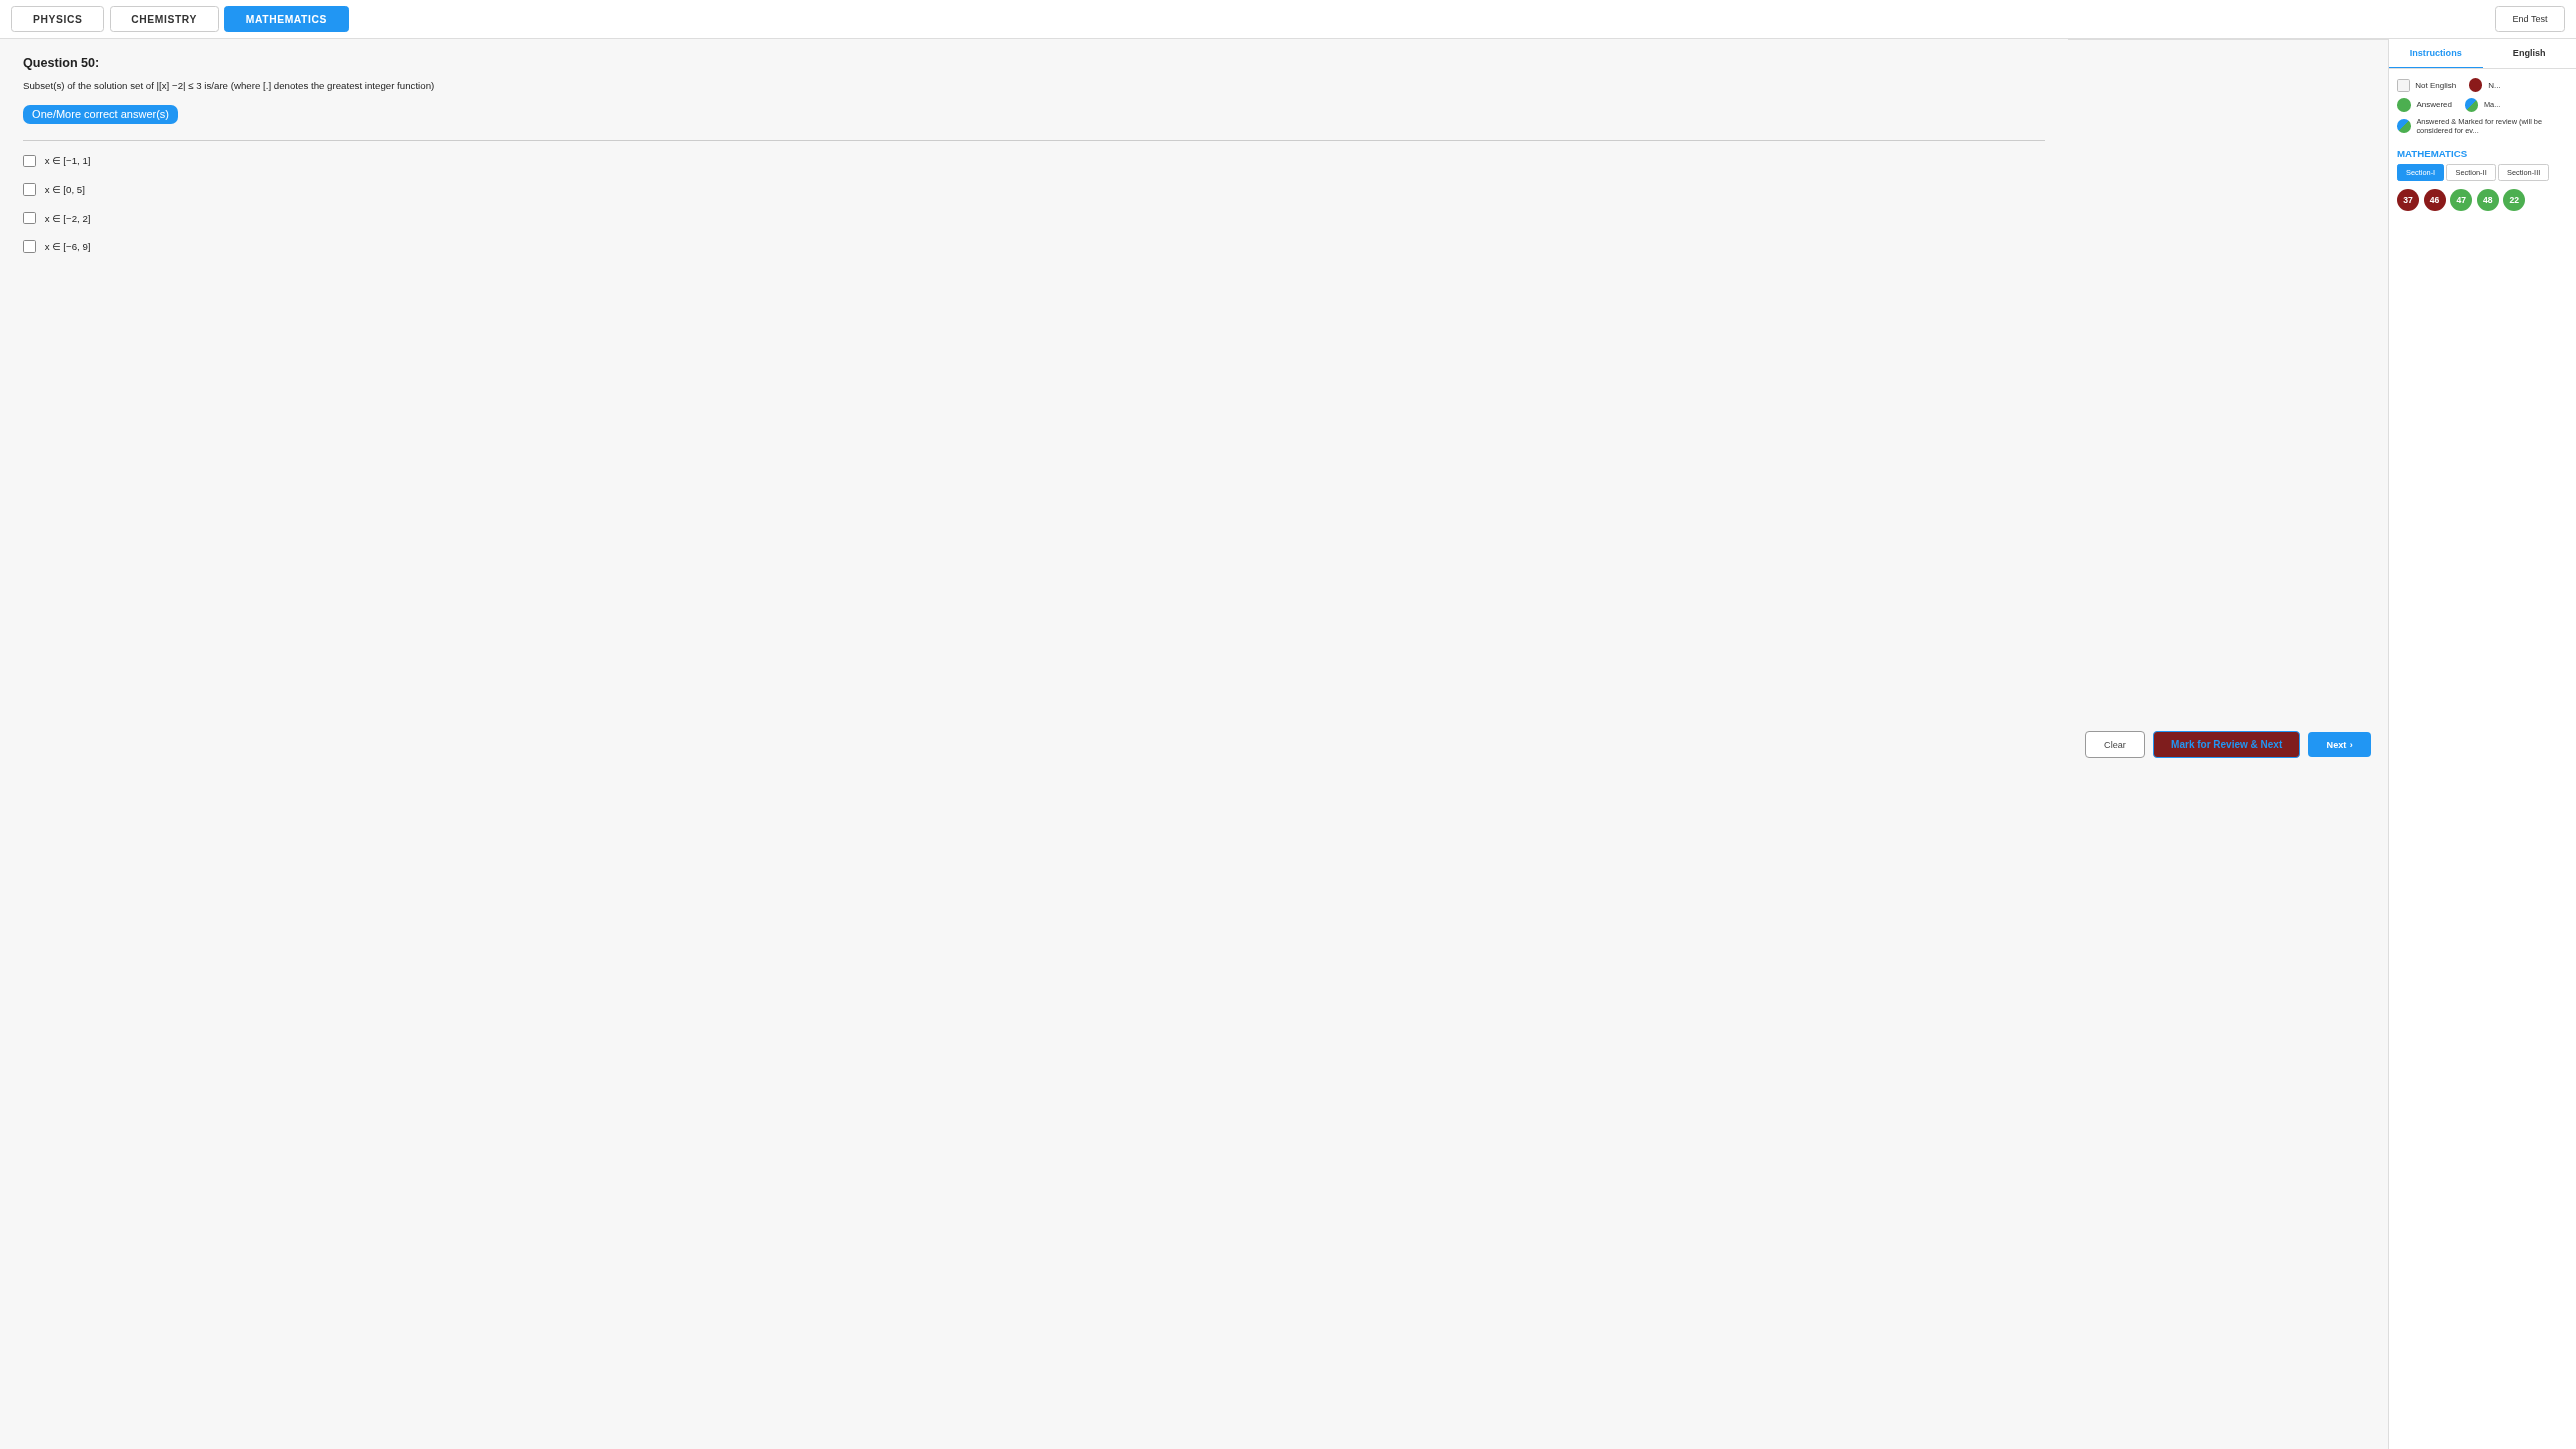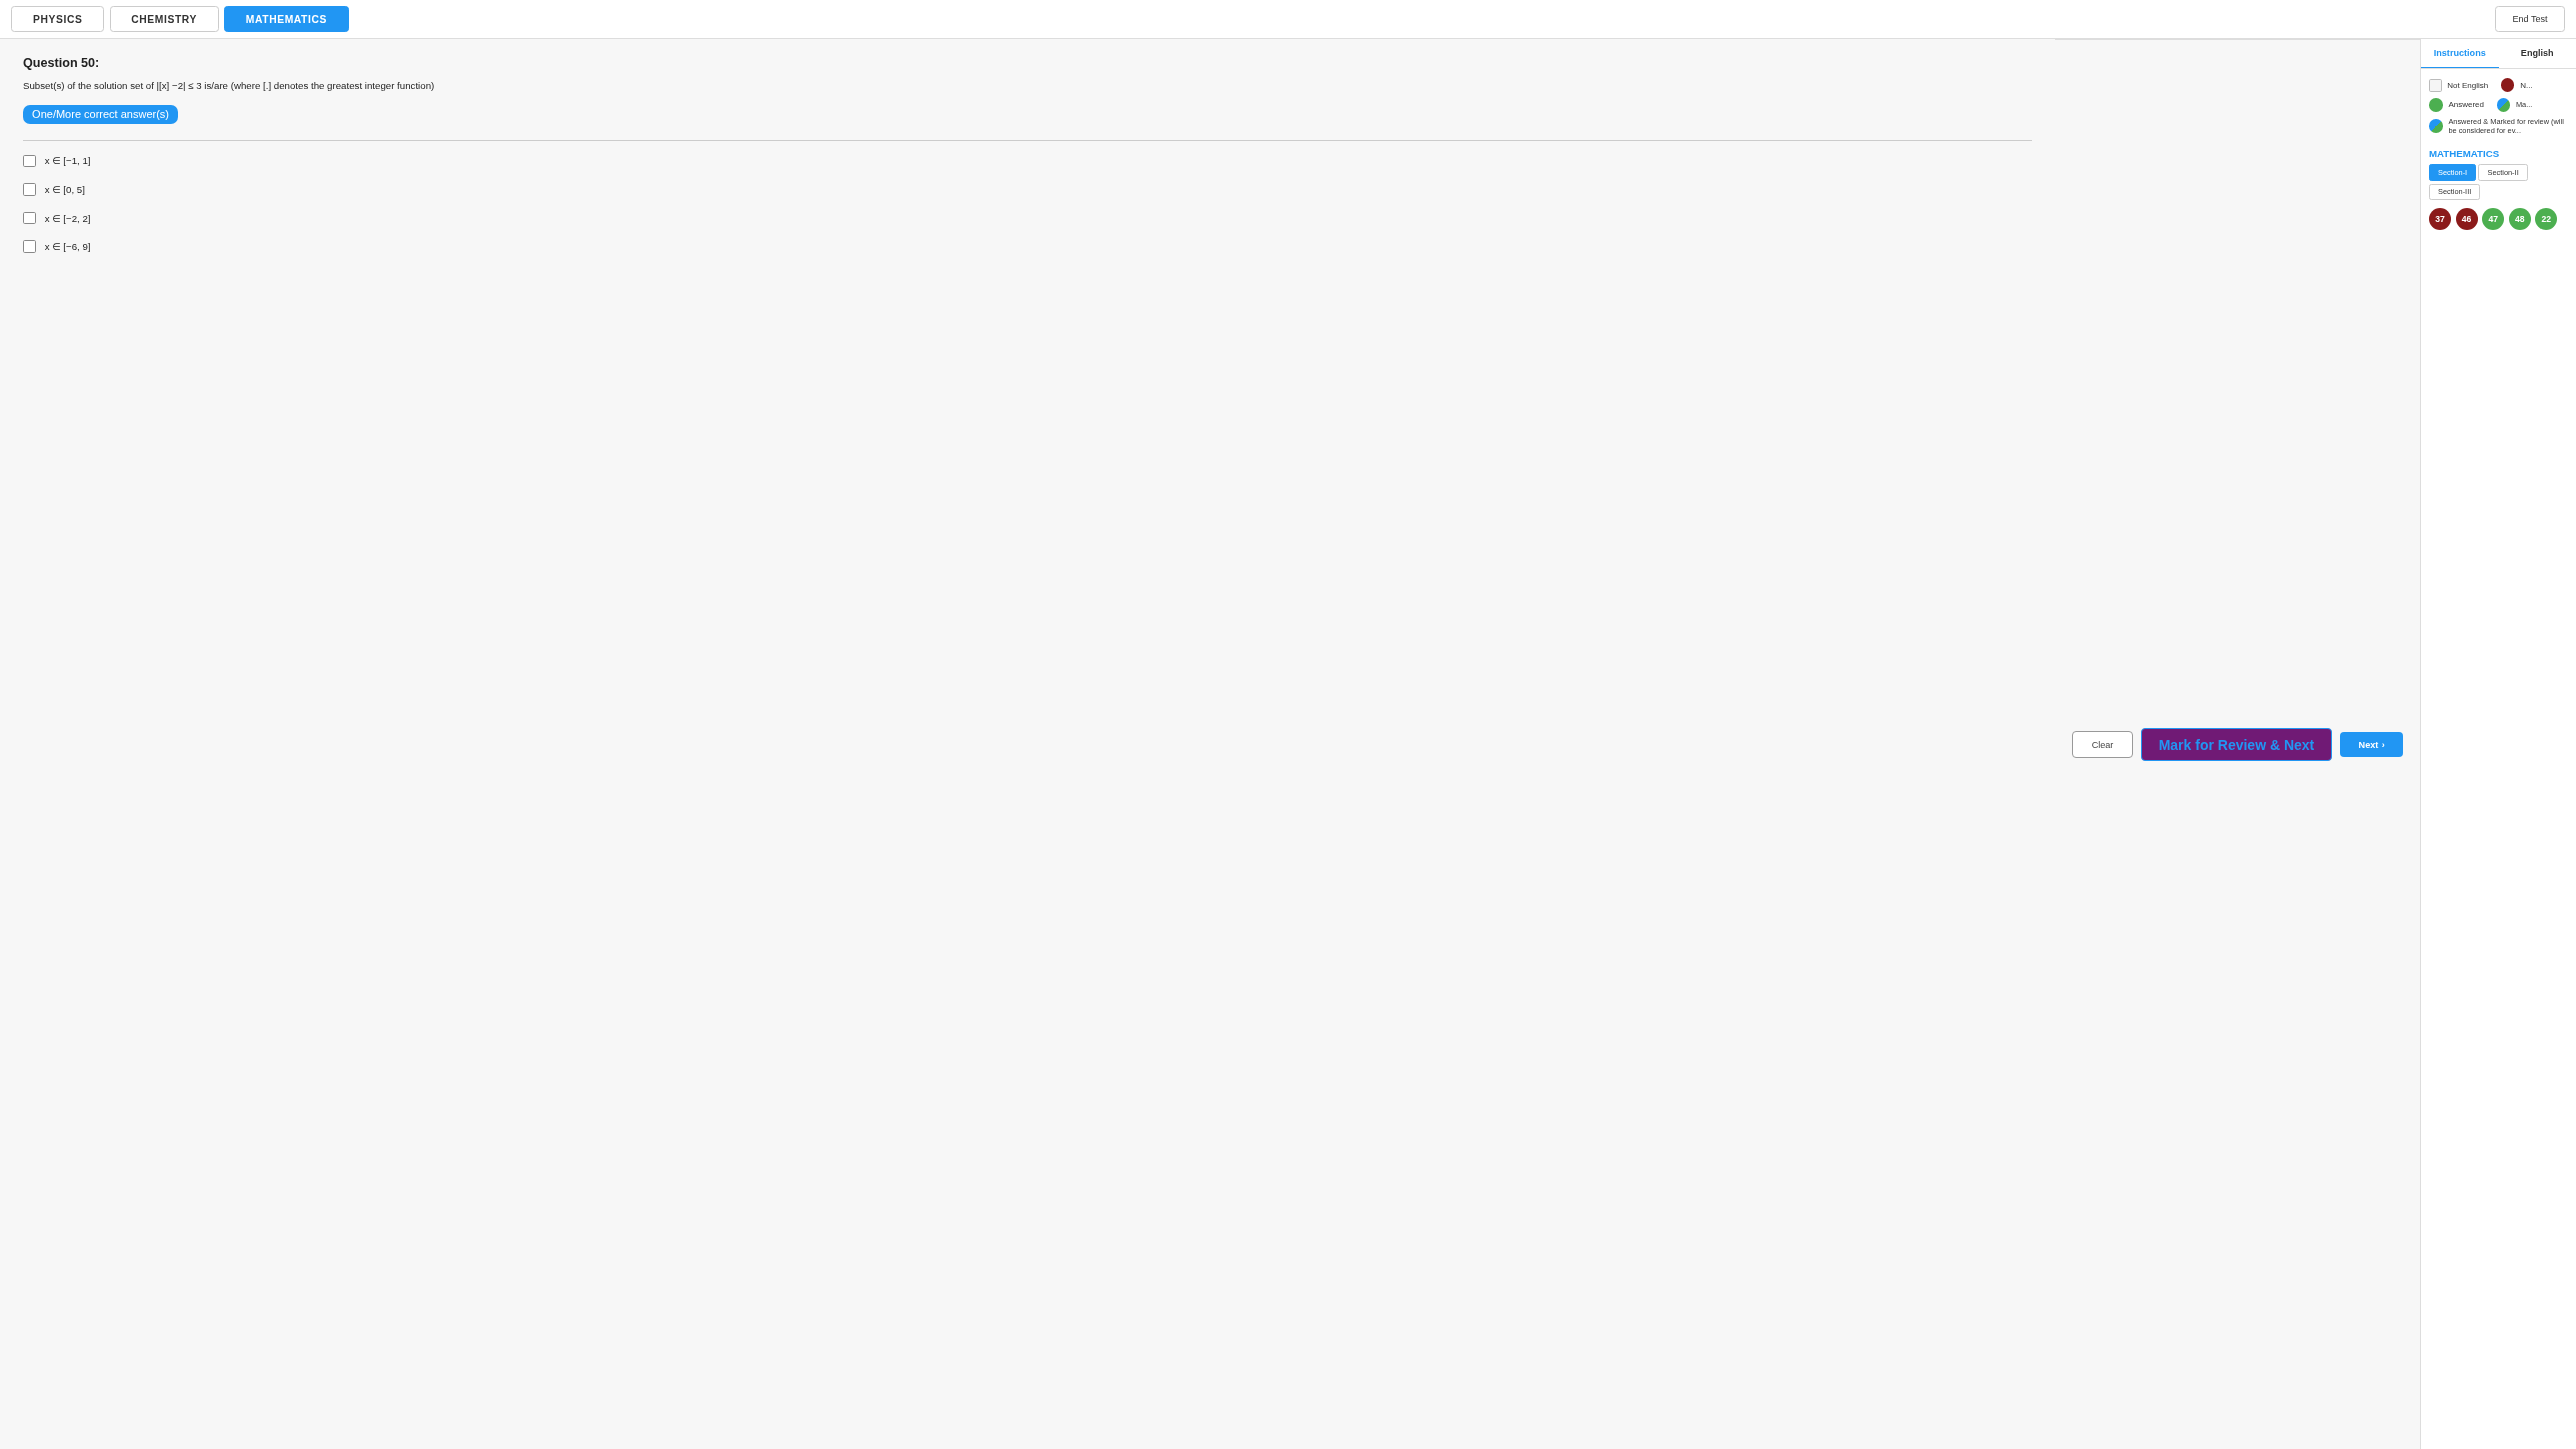--- a/index.html
+++ b/index.html
@@ -122,44 +122,44 @@
       border: 1.1px solid #999;
       background: #fff;
       border-radius: 4px;
       font-size: 9.1px;
       cursor: pointer;
       color: #444;
     }
     .btn-mark {
       padding: 7.4px 17px;
       border: 1.1px solid #2196F3;
-      background: #701a75;
+      background: #7f1d1d;
       border-radius: 4px;
-      font-size: 14px;
+      font-size: 10px;
       cursor: pointer;
       color: #2196F3;
       font-weight: bold;
     }
     .btn-next {
       padding: 7.4px 18.3px;
       border: none;
       background: #2196F3;
       border-radius: 4px;
       font-size: 9.1px;
       cursor: pointer;
       color: #fff;
       font-weight: bold;
       display: flex;
       align-items: center;
       gap: 3.4px;
     }
 
     
     .sidebar {
-      width: 156px;
+      width: 188px;
       background: #fff;
       border-left: 0.6px solid #ddd;
       display: flex;
       flex-direction: column;
       padding: 0;
     }
     .sidebar-top {
       display: flex;
       border-bottom: 0.6px solid #ddd;
     }

